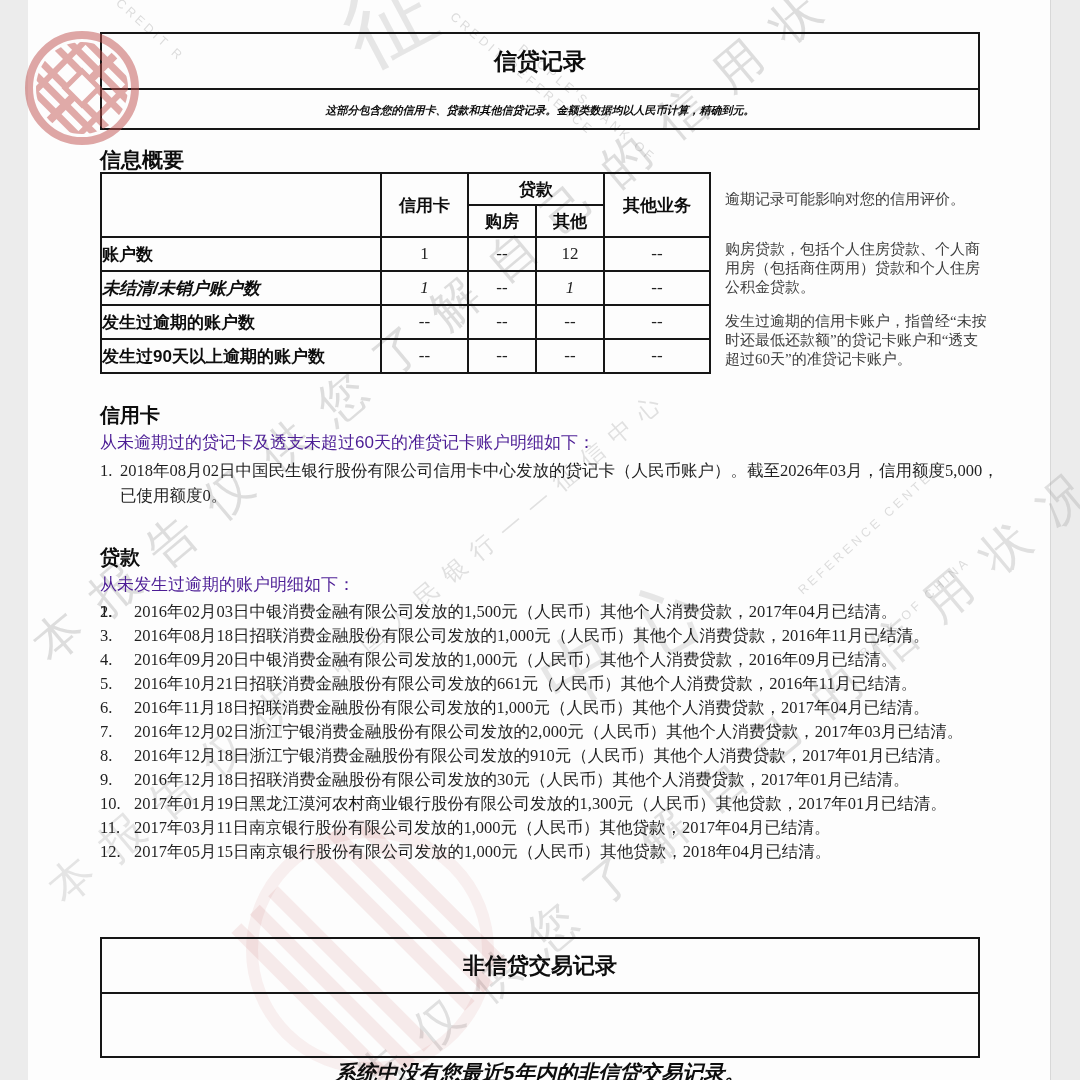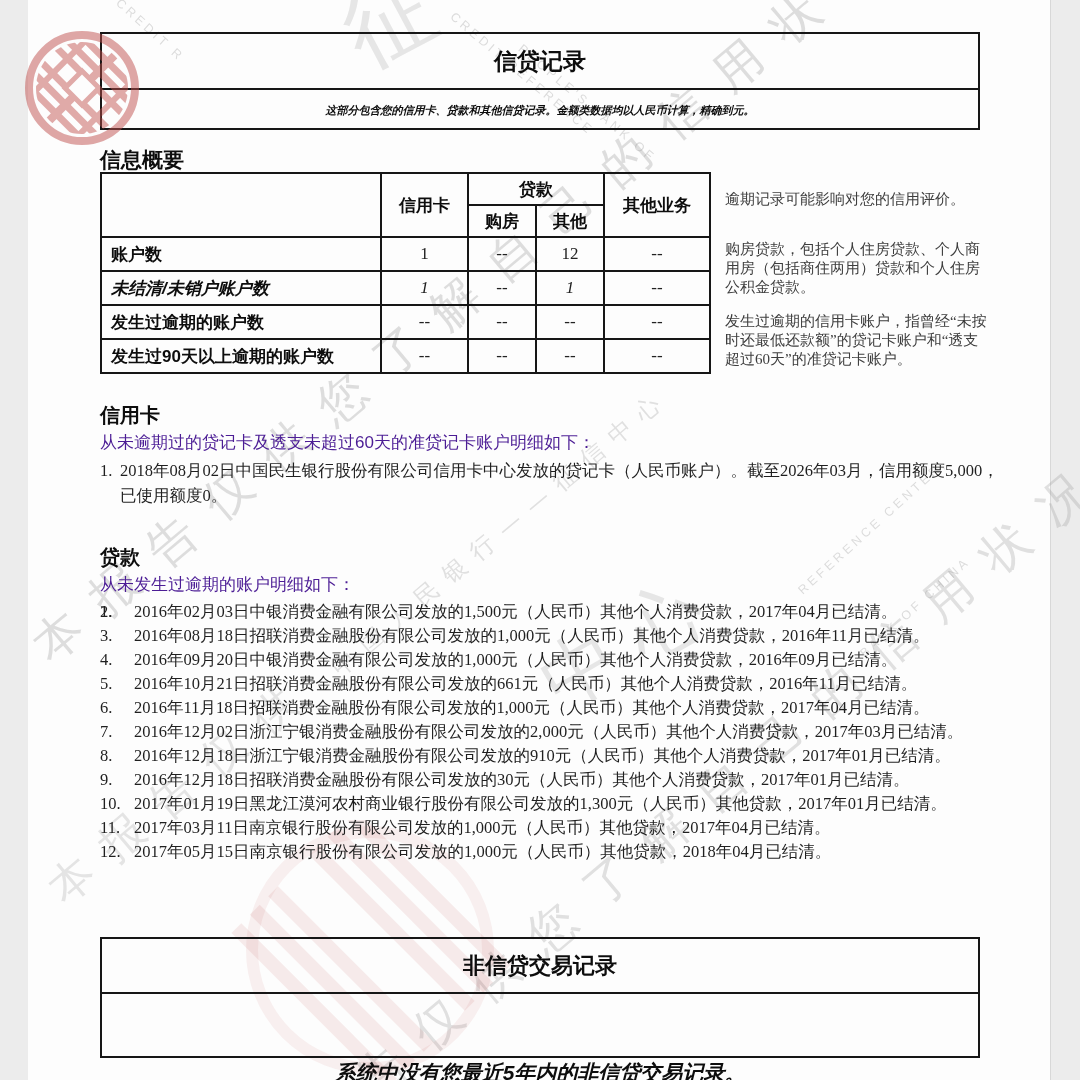--- a/index.html
+++ b/index.html
@@ -30,21 +30,21 @@
   .box-sub{font-weight:700;font-style:italic;color:#0d0d0d;text-align:center;}
 
   .sec-heading{font-size:21px;font-weight:700;color:#0d0d0d;}
   .sub-heading{font-size:17px;font-weight:400;color:#4c1d95;}
 
   table.summary{border-collapse:collapse;table-layout:fixed;}
   table.summary td,table.summary th{
     border:2px solid #161616;padding:0;vertical-align:middle;
   }
   table.summary th{font-size:17px;font-weight:700;color:#0d0d0d;text-align:center;}
-  table.summary td.lbl{font-size:17px;font-weight:700;color:#0d0d0d;text-align:left;padding-left:9px;}
+  table.summary td.lbl{font-size:17px;font-weight:700;color:#0d0d0d;text-align:left;}
   table.summary td.val{font-size:17px;text-align:center;color:#222;
     font-family:"Liberation Serif","DejaVu Serif",serif;}
 
   .note{position:absolute;width:262px;font-size:15px;line-height:19px;color:#3d3d3d;
     font-family:"Liberation Serif","DejaVu Serif",serif;}
 
   .serif-item{font-family:"Liberation Serif","DejaVu Serif",serif;color:#1f1f1f;}
   .list-item{position:relative;font-size:16.5px;line-height:24px;}
   .list-item .num{position:absolute;left:0;top:0;}
   .cc-item{padding-left:20px;width:892px;}

